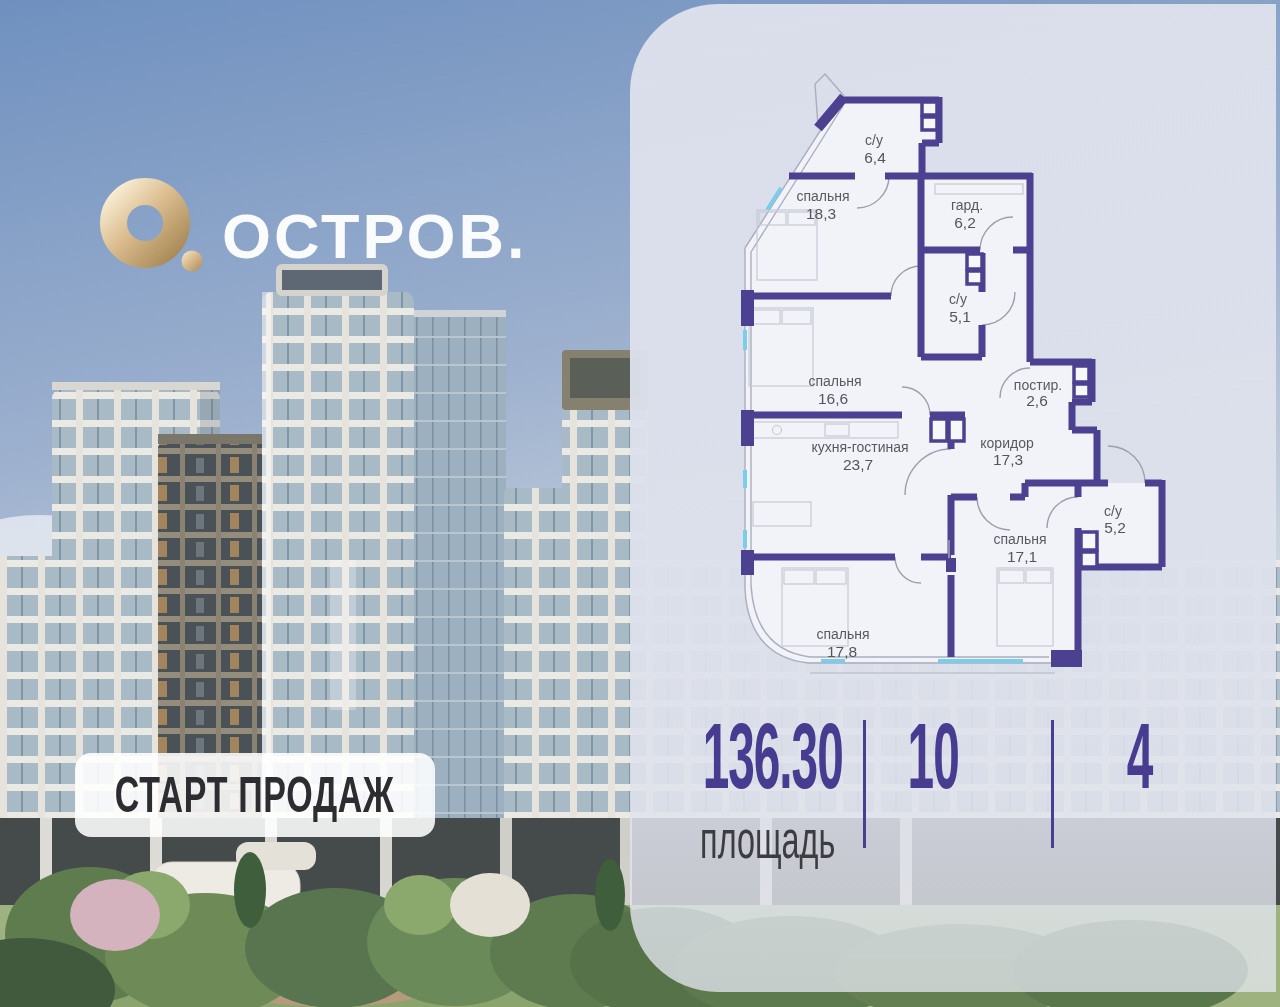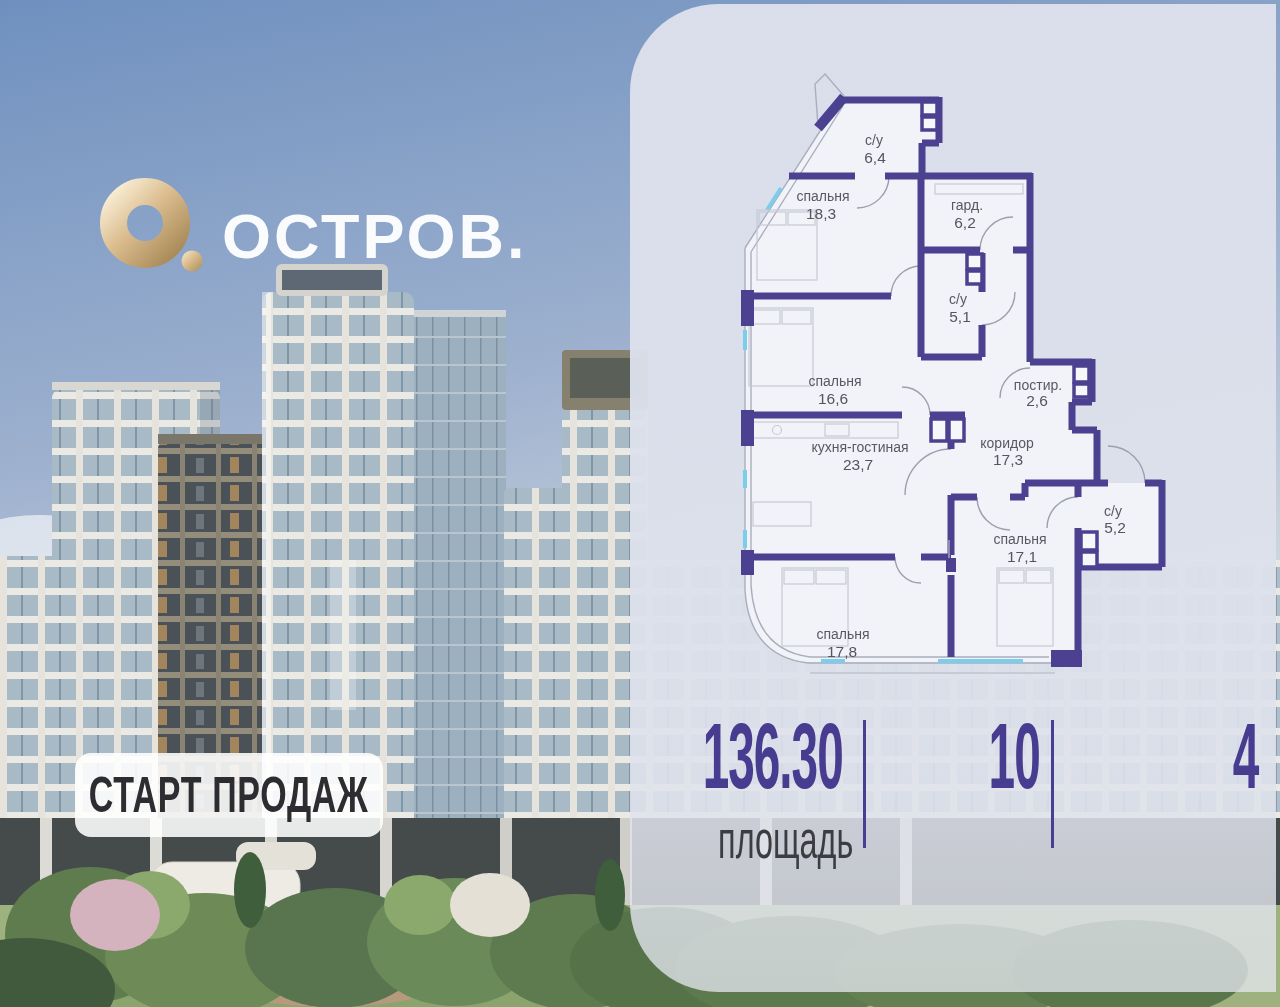--- a/index.html
+++ b/index.html
@@ -7,21 +7,21 @@
          font-family:"Liberation Sans",sans-serif;}
   .photo{position:absolute;inset:0;display:block;}
 
   
   .logo{position:absolute;left:84px;top:160px;display:flex;align-items:flex-start;}
   .logo svg{display:block;}
   .brand{position:absolute;left:138px;top:40px;font-size:63px;font-weight:bold;
           color:#fafbfc;letter-spacing:3px;white-space:nowrap;}
 
   
-  .badge{position:absolute;left:75px;top:753px;width:308px;height:84px;
+  .badge{position:absolute;left:75px;top:753px;width:360px;height:84px;
          background:rgba(255,255,255,.88);border-radius:16px;
          display:flex;align-items:center;justify-content:center;}
   .badge span{font-size:50px;font-weight:700;color:#2c2c31;display:inline-block;
          transform:scaleX(.68);white-space:nowrap;letter-spacing:1px;}
 
   
   .panel{position:absolute;left:630px;top:4px;width:646px;height:988px;
          border-radius:88px 0 0 88px;
          background:linear-gradient(180deg,rgba(221,225,236,.96) 0%,
                     rgba(221,225,236,.95) 62%,rgba(224,227,236,.86) 82%,
@@ -34,21 +34,21 @@
   .shaft{fill:#f6f7fb;stroke:#4b4190;stroke-width:3.5;}
   .door{stroke:#9aa0ae;stroke-width:1.4;fill:none;}
   .glass{stroke:#a9aebd;stroke-width:1.4;fill:none;}
   .cyan{stroke:#7ccdec;stroke-width:4;fill:none;}
   .furn{stroke:#c6cad6;stroke-width:1.2;fill:none;}
   .roomfill{fill:#f2f3f8;}
   .rn{font-family:"Liberation Sans",sans-serif;font-size:14px;fill:#595963;text-anchor:middle;}
   .ra{font-family:"Liberation Sans",sans-serif;font-size:15.5px;fill:#55555f;text-anchor:middle;}
 
   
-  .stat{position:absolute;width:260px;text-align:right;top:706px;}
+  .stat{position:absolute;width:260px;text-align:center;top:706px;}
   .stat .value{display:inline-block;font-size:92px;line-height:1;font-weight:bold;
                color:#483c90;transform:scaleX(.52);letter-spacing:-2px;white-space:nowrap;}
   .stat .label{display:block;margin-top:10px;font-size:54px;line-height:1;color:#3c3c41;text-decoration:underline;}
   .stat .label span{display:inline-block;transform:scaleX(.6);white-space:nowrap;}
   .divider{position:absolute;top:716px;width:3px;height:128px;background:#4a3e92;}
 </style>
 </head>
 <body>
 
 <div class="stage">

